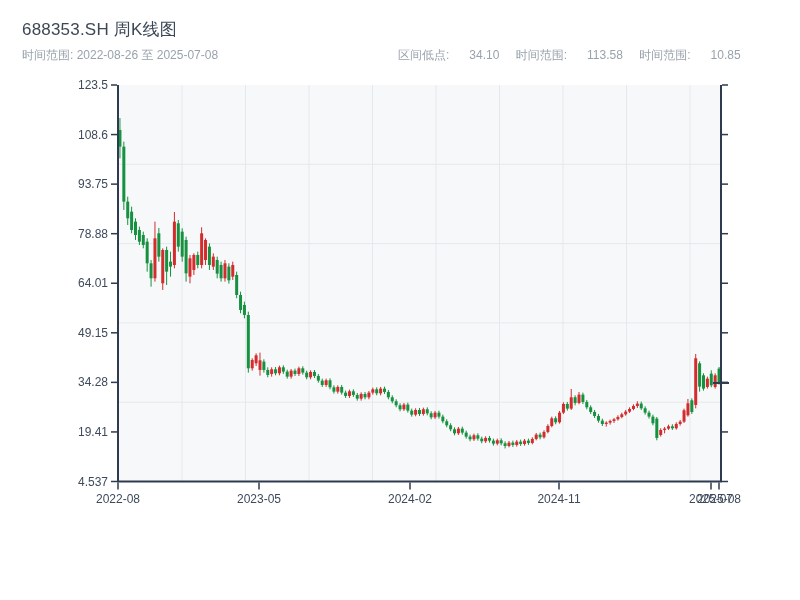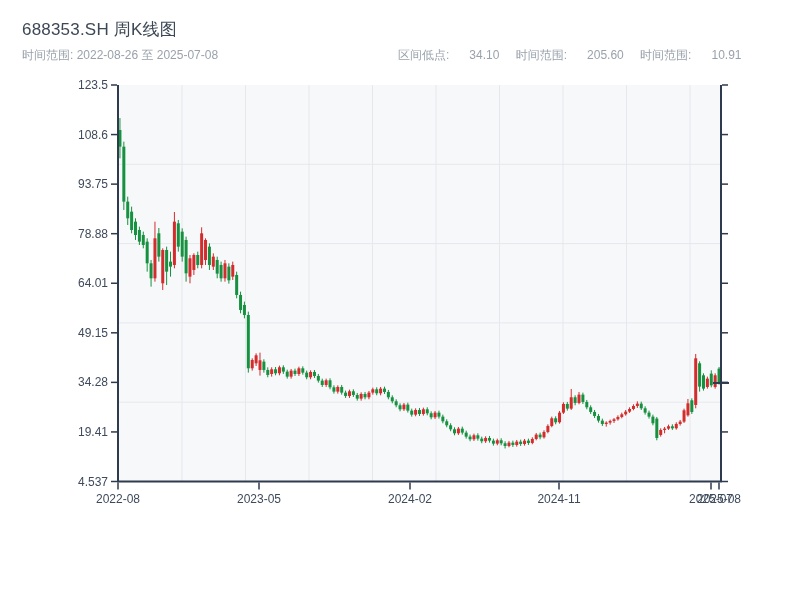--- a/index.html
+++ b/index.html
@@ -14,22 +14,22 @@
   text{font-family:"Liberation Sans","DejaVu Sans",sans-serif;}
 </style>
 </head>
 <body>
 <div id="stage">
 
   <div class="title">688353.SH 周K线图</div>
   <div class="sub">时间范围: 2022-08-26 至 2025-07-08</div>
   <div class="stats">
     <span class="stat"><span>区间低点:</span><span class="v">34.10</span></span>
-    <span class="stat"><span>时间范围:</span><span class="v">205.60</span></span>
-    <span class="stat"><span>时间范围:</span><span class="v">10.91</span></span>
+    <span class="stat"><span>时间范围:</span><span class="v">113.58</span></span>
+    <span class="stat"><span>时间范围:</span><span class="v">10.85</span></span>
   </div>
 
   <svg id="chart" width="800" height="600">
       <rect x="118" y="85" width="603" height="396.5" fill="#f7f8fa"></rect>
       <line x1="182" y1="85" x2="182" y2="481.5" stroke="#e5e8ec" stroke-width="1"></line>
       <line x1="245.5" y1="85" x2="245.5" y2="481.5" stroke="#e5e8ec" stroke-width="1"></line>
       <line x1="309" y1="85" x2="309" y2="481.5" stroke="#e5e8ec" stroke-width="1"></line>
       <line x1="372.5" y1="85" x2="372.5" y2="481.5" stroke="#e5e8ec" stroke-width="1"></line>
       <line x1="436" y1="85" x2="436" y2="481.5" stroke="#e5e8ec" stroke-width="1"></line>
       <line x1="499.5" y1="85" x2="499.5" y2="481.5" stroke="#e5e8ec" stroke-width="1"></line>

